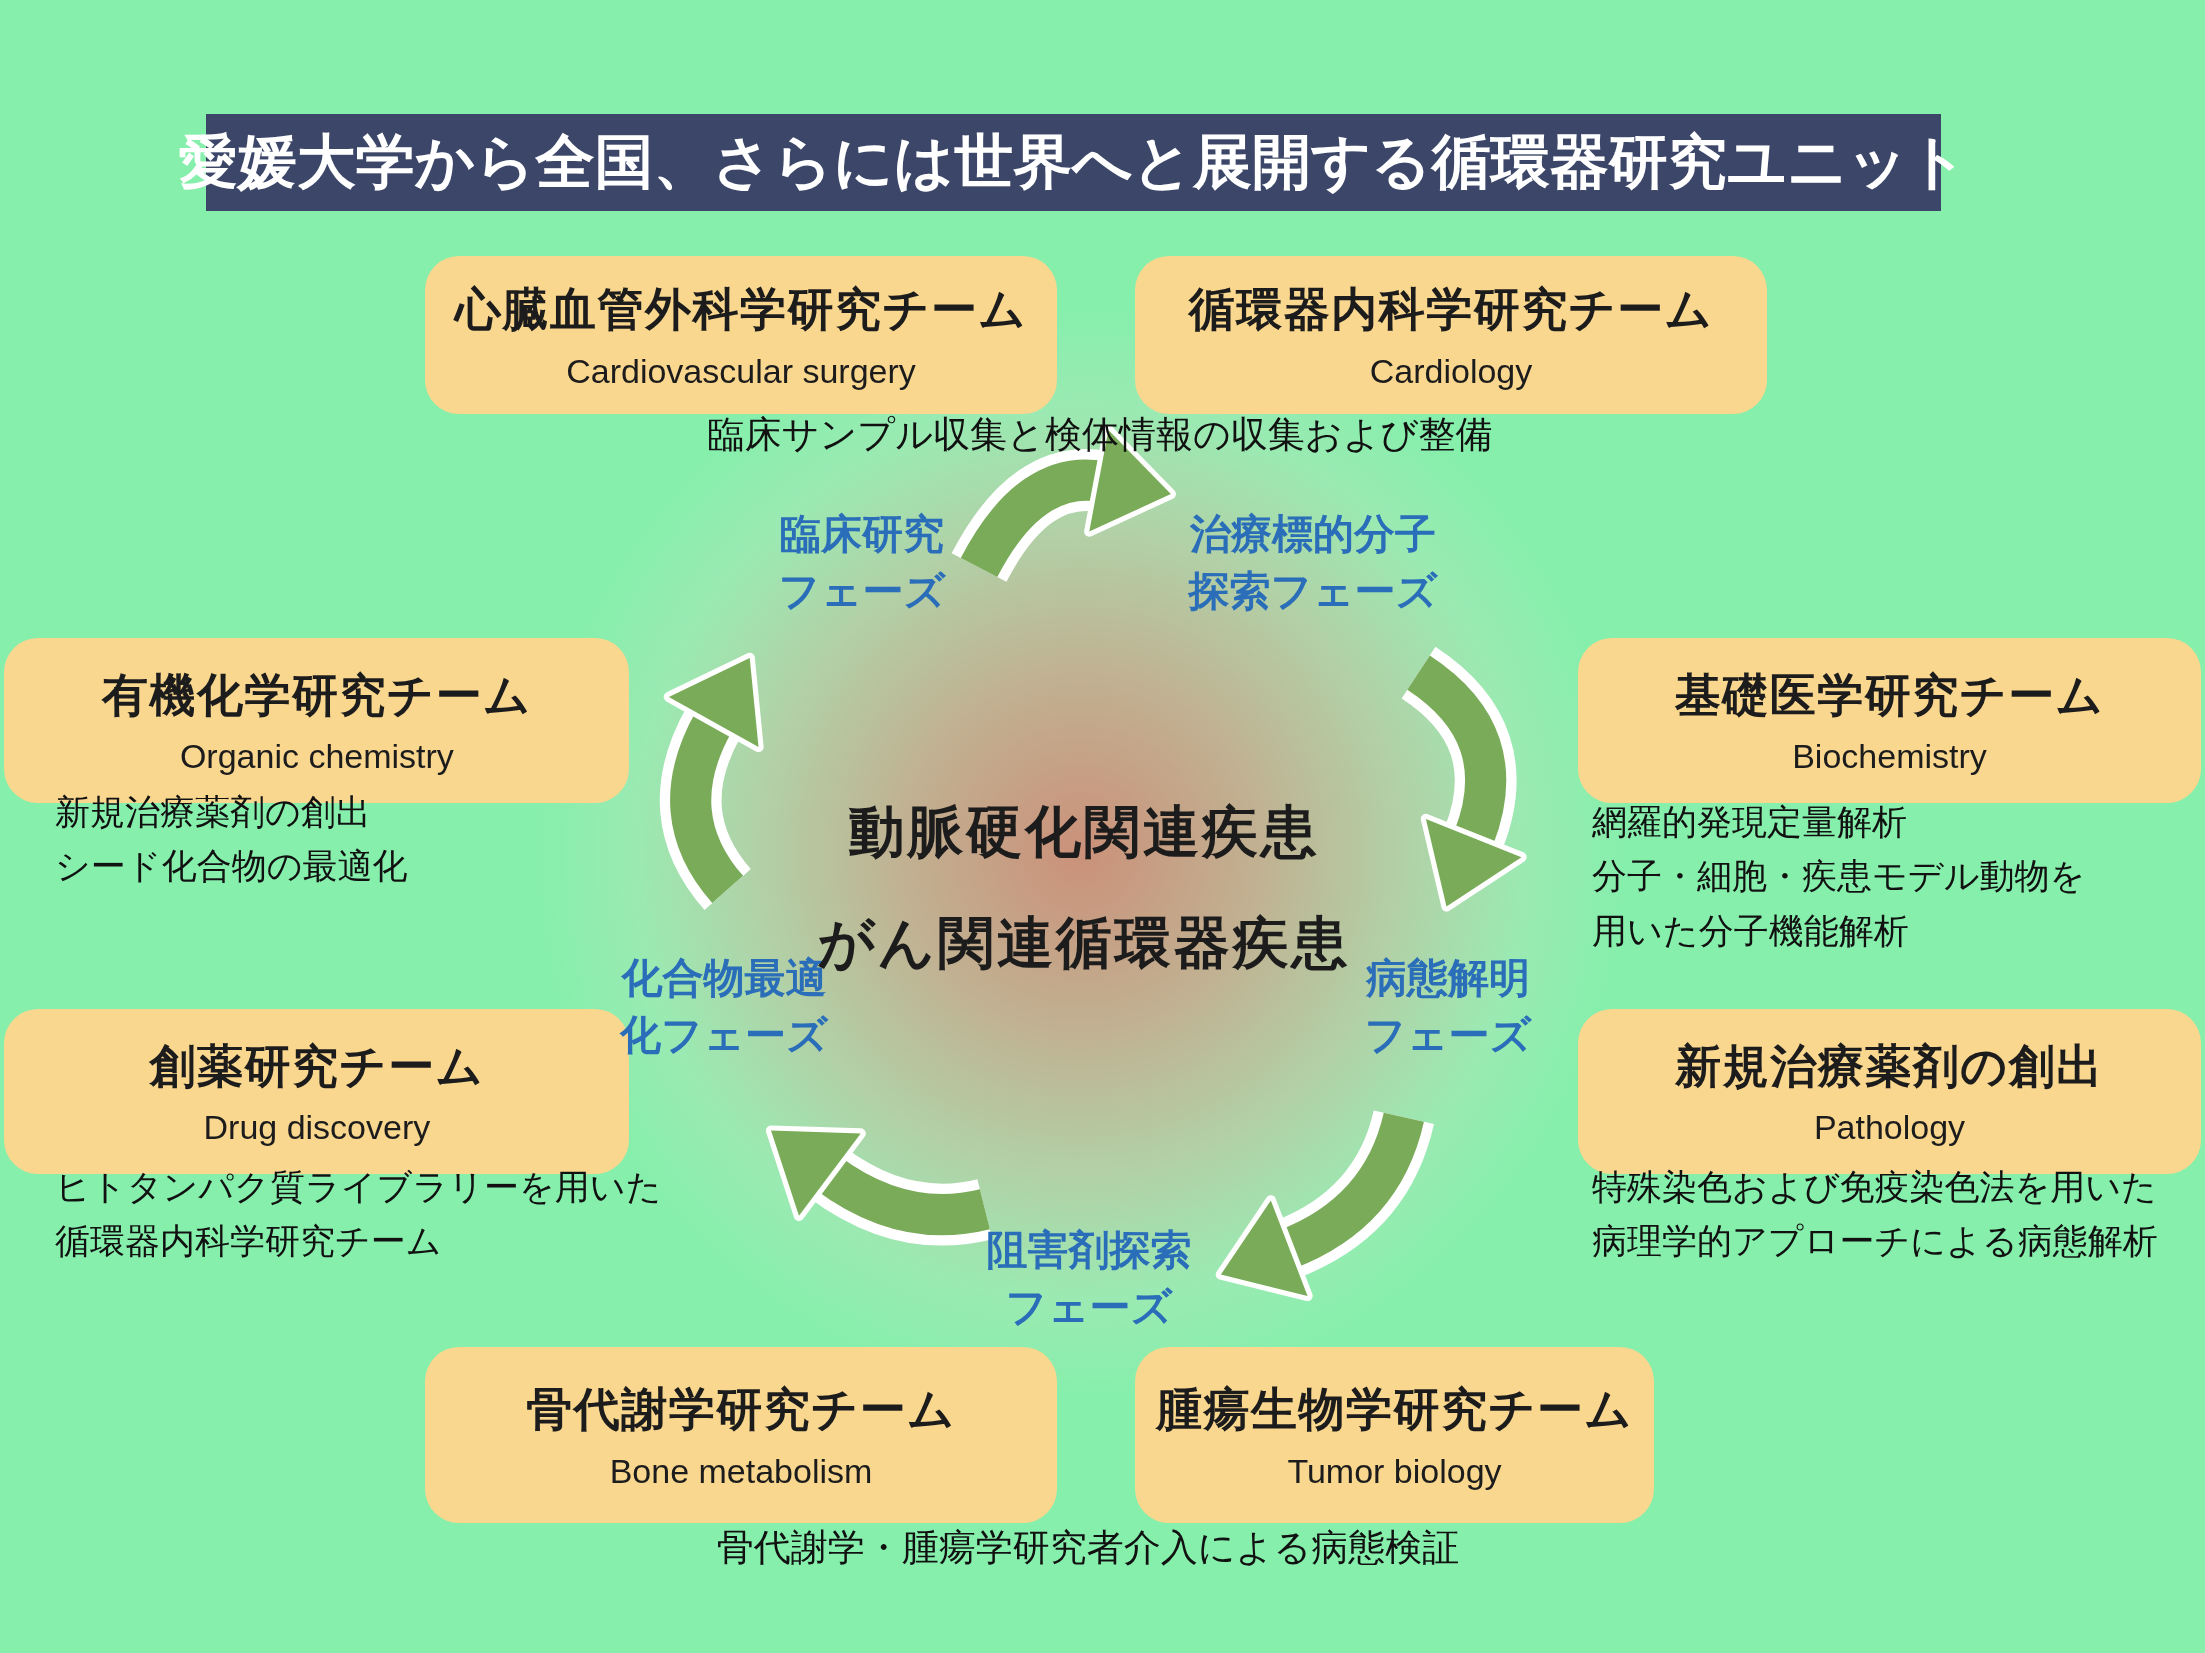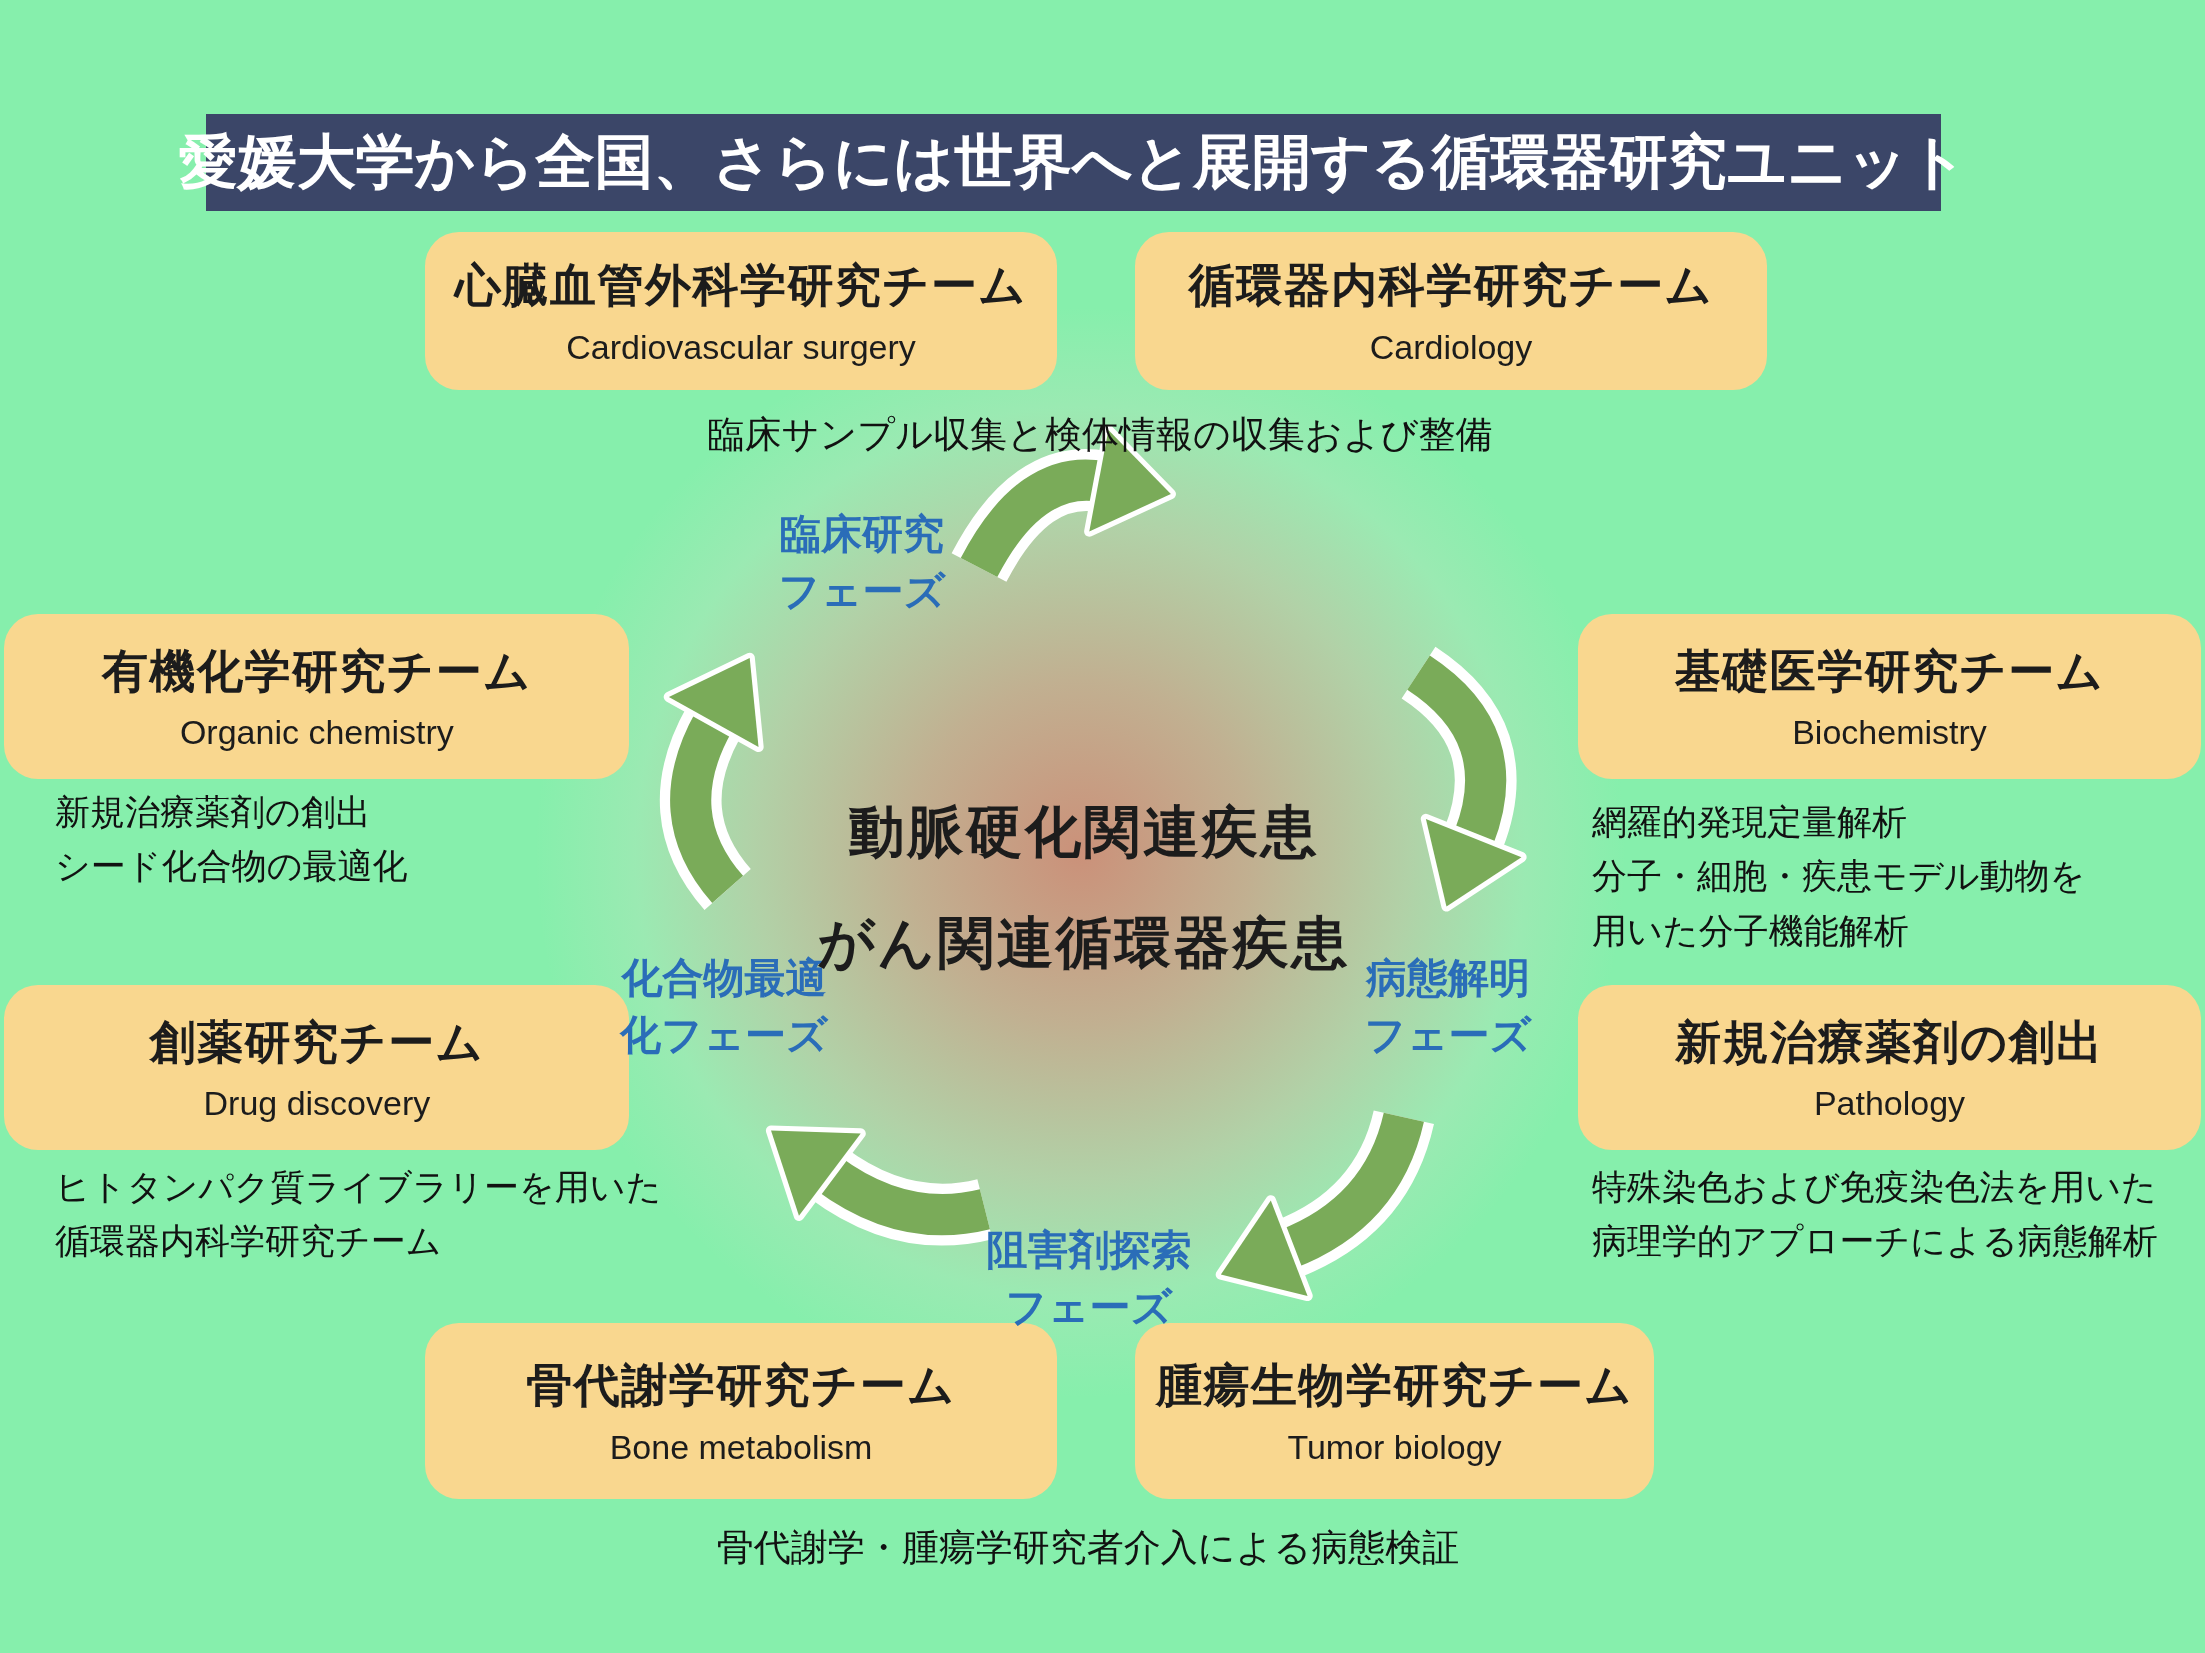--- a/index.html
+++ b/index.html
@@ -32,21 +32,21 @@
     background:#3b4668;
     display:flex;align-items:center;justify-content:center;
     z-index:4;
   }
   .banner-text{
     color:#ffffff;font-size:59px;font-weight:700;white-space:nowrap;letter-spacing:0px;
   }
   .team-box{
     position:absolute;background:#f9d78f;border-radius:34px;
     display:flex;flex-direction:column;align-items:center;justify-content:center;
-    z-index:4;text-align:center;
+    z-index:4;text-align:center;margin-top:24px;
   }
   .team-jp{font-size:46px;font-weight:600;color:#1c1c1c;letter-spacing:1.5px;white-space:nowrap;}
   .team-en{font-size:34px;font-weight:400;color:#1c1c1c;margin-top:10.3px;white-space:nowrap;}
 
   .caption{
     position:absolute;z-index:4;font-size:37px;color:#111111;white-space:nowrap;
     transform:translateX(-50%);
   }
   .annot{
     position:absolute;z-index:4;font-size:35px;color:#111111;line-height:1.55;white-space:nowrap;
@@ -162,20 +162,24 @@
     <div class="team-jp">腫瘍生物学研究チーム</div>
     <div class="team-en">Tumor biology</div>
   </div>
 
   <div class="caption" style="left:1088px;top:1523px;">骨代謝学・腫瘍学研究者介入による病態検証</div>
 
   <div class="phase" style="left:862px;top:506px;">
     <div>臨床研究</div>
     <div>フェーズ</div>
   </div>
+  <div class="phase" style="left:1313px;top:506px;">
+    <div>治療標的分子</div>
+    <div>探索フェーズ</div>
+  </div>
   <div class="phase" style="left:1448px;top:950px;">
     <div>病態解明</div>
     <div>フェーズ</div>
   </div>
   <div class="phase" style="left:1089px;top:1222px;">
     <div>阻害剤探索</div>
     <div>フェーズ</div>
   </div>
   <div class="phase" style="left:724px;top:950px;">
     <div>化合物最適</div>

